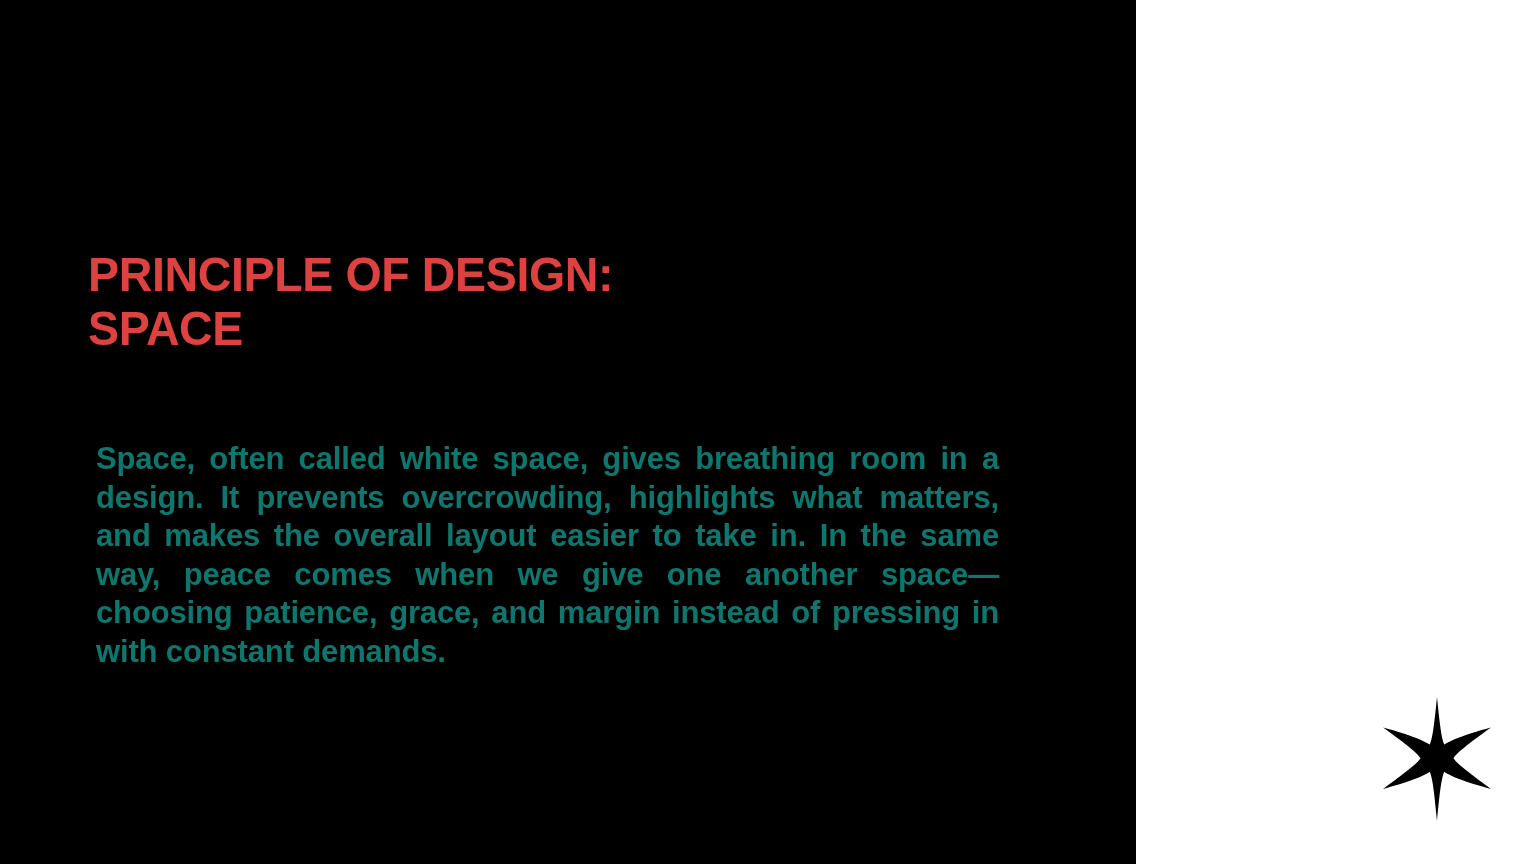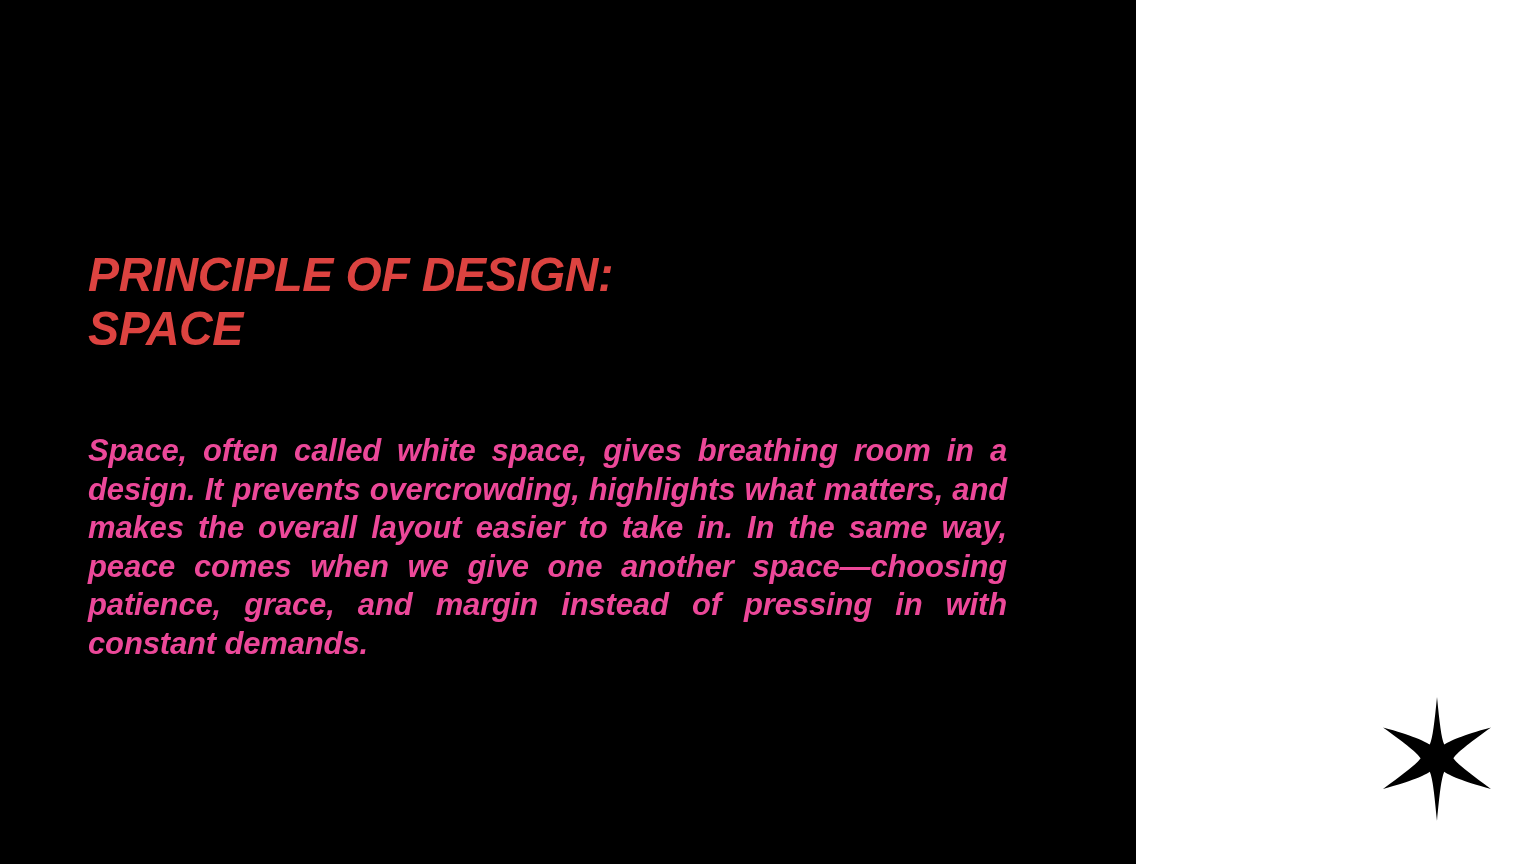--- a/index.html
+++ b/index.html
@@ -13,21 +13,20 @@
     overflow: hidden;
     font-family: "Liberation Sans", sans-serif;
   }
 
   .slide {
     position: relative;
     width: 1536px;
     height: 864px;
     background: #ffffff;
     overflow: hidden;
-    font-style: italic;
   }
 
   
   .panel-dark {
     position: absolute;
     left: 0;
     top: 0;
     width: 1136px;
     height: 864px;
     background: #000000;
@@ -65,27 +64,27 @@
   }
 
   
   .body-block {
     position: absolute;
     left: 88px;
     top: 432px;
     width: 919px;
   }
   .body-text {
-    margin: 0;
+    margin: 8px;
     font-family: "Liberation Sans", sans-serif;
     font-size: 31px;
     line-height: 38.6px;
     font-weight: 700;
     letter-spacing: -0.15px;
-    color: #ec4899;
+    color: #0f766e;
     text-align: justify;
     text-justify: inter-word;
   }
 
   
   .star-mark {
     position: absolute;
     left: 1381px;
     top: 697px;
     width: 112px;

